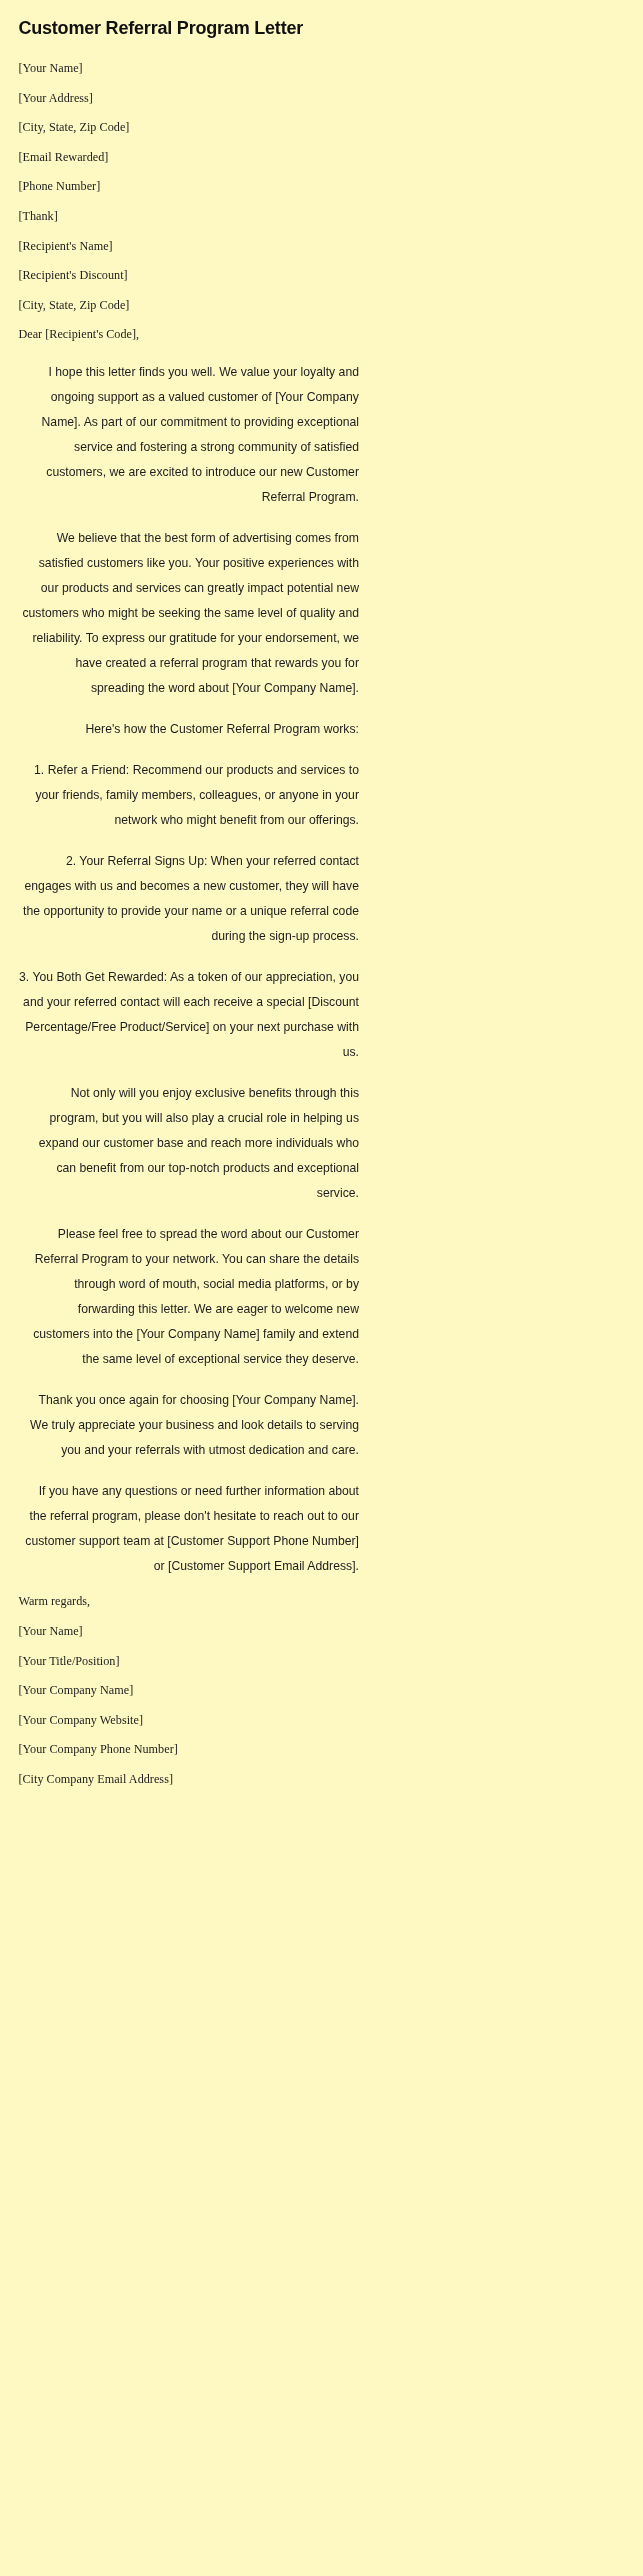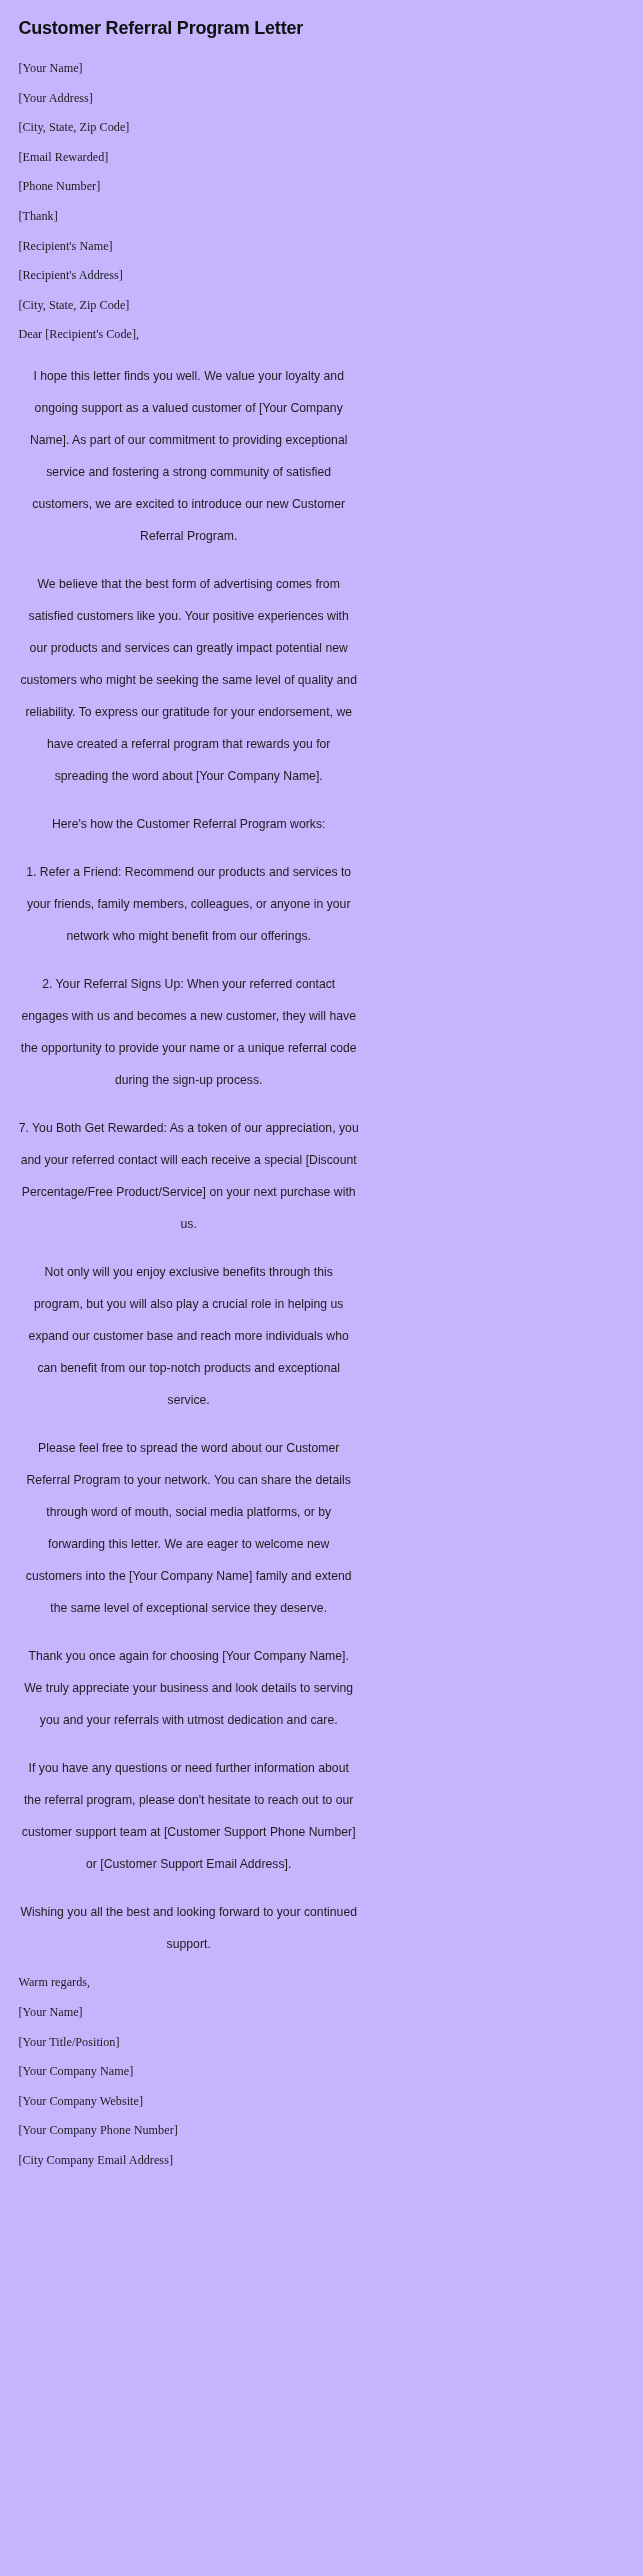--- a/index.html
+++ b/index.html
@@ -12,21 +12,21 @@
     min-height: 2576px;
     font-family: "Liberation Sans", sans-serif;
     color: #1a1a1a;
     -webkit-font-smoothing: antialiased;
   }
 
   .letter-page {
     box-sizing: border-box;
     width: 644px;
     min-height: 2576px;
-    background: #c4b5fd;
+    background: #fef9c3;
     padding: 16.6px 0 37px 0;
   }
 
   .letter-body {
     box-sizing: border-box;
     width: 359px;
     margin: 0;
     padding: 0 0 0 18.4px;
   }
 
@@ -44,60 +44,59 @@
     font-size: 12.2px;
     line-height: 19px;
     color: #1d1d1d;
     margin: 0 0 10.6px 0;
     letter-spacing: 0.02px;
     font-family: Liberation Serif, serif;
   }
 
   .letter-para {
     font-size: 12.2px;
-    line-height: 32px;
+    line-height: 25px;
     color: #1d1d1d;
     margin: 16px 0 13px 0;
     letter-spacing: 0.02px;
-    text-align: center;
+    text-align: right;
   }
 </style>
 </head>
 <body>
 
 <div class="letter-page">
   <div class="letter-body">
 
     <h1 class="doc-title">Customer Referral Program Letter</h1>
 
     <div class="letter-line">[Your Name]</div>
     <div class="letter-line">[Your Address]</div>
     <div class="letter-line">[City, State, Zip Code]</div>
     <div class="letter-line">[Email Rewarded]</div>
     <div class="letter-line">[Phone Number]</div>
 
     <div class="letter-line">[Thank]</div>
 
     <div class="letter-line">[Recipient's Name]</div>
-    <div class="letter-line">[Recipient's Address]</div>
+    <div class="letter-line">[Recipient's Discount]</div>
     <div class="letter-line">[City, State, Zip Code]</div>
 
     <div class="letter-line">Dear [Recipient's Code],</div>
 
     <p class="letter-para">I hope this letter finds you well. We value your loyalty and ongoing support as a valued customer of [Your Company Name]. As part of our commitment to providing exceptional service and fostering a strong community of satisfied customers, we are excited to introduce our new Customer Referral Program.</p>
     <p class="letter-para">We believe that the best form of advertising comes from satisfied customers like you. Your positive experiences with our products and services can greatly impact potential new customers who might be seeking the same level of quality and reliability. To express our gratitude for your endorsement, we have created a referral program that rewards you for spreading the word about [Your Company Name].</p>
     <p class="letter-para">Here's how the Customer Referral Program works:</p>
     <p class="letter-para">1. Refer a Friend: Recommend our products and services to your friends, family members, colleagues, or anyone in your network who might benefit from our offerings.</p>
     <p class="letter-para">2. Your Referral Signs Up: When your referred contact engages with us and becomes a new customer, they will have the opportunity to provide your name or a unique referral code during the sign-up process.</p>
-    <p class="letter-para">7. You Both Get Rewarded: As a token of our appreciation, you and your referred contact will each receive a special [Discount Percentage/Free Product/Service] on your next purchase with us.</p>
+    <p class="letter-para">3. You Both Get Rewarded: As a token of our appreciation, you and your referred contact will each receive a special [Discount Percentage/Free Product/Service] on your next purchase with us.</p>
     <p class="letter-para">Not only will you enjoy exclusive benefits through this program, but you will also play a crucial role in helping us expand our customer base and reach more individuals who can benefit from our top-notch products and exceptional service.</p>
     <p class="letter-para">Please feel free to spread the word about our Customer Referral Program to your network. You can share the details through word of mouth, social media platforms, or by forwarding this letter. We are eager to welcome new customers into the [Your Company Name] family and extend the same level of exceptional service they deserve.</p>
     <p class="letter-para">Thank you once again for choosing [Your Company Name]. We truly appreciate your business and look details to serving you and your referrals with utmost dedication and care.</p>
     <p class="letter-para">If you have any questions or need further information about the referral program, please don't hesitate to reach out to our customer support team at [Customer Support Phone Number] or [Customer Support Email Address].</p>
-    <p class="letter-para">Wishing you all the best and looking forward to your continued support.</p>
 
     <div class="letter-line">Warm regards,</div>
 
     <div class="letter-line">[Your Name]</div>
     <div class="letter-line">[Your Title/Position]</div>
     <div class="letter-line">[Your Company Name]</div>
     <div class="letter-line">[Your Company Website]</div>
     <div class="letter-line">[Your Company Phone Number]</div>
     <div class="letter-line">[City Company Email Address]</div>
 

